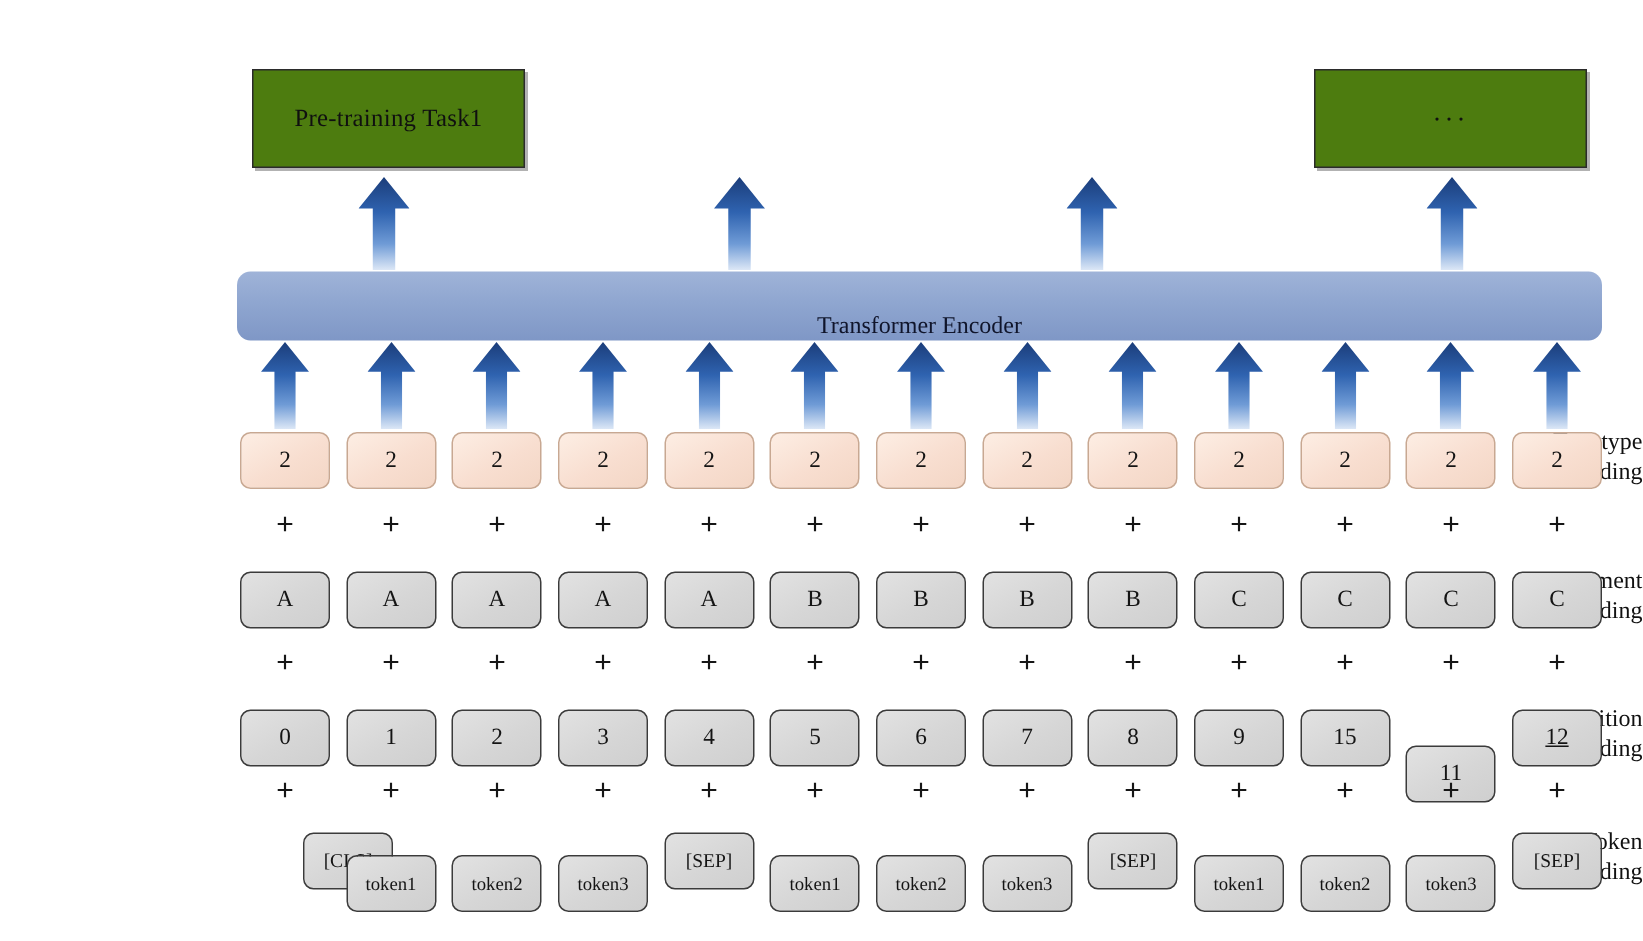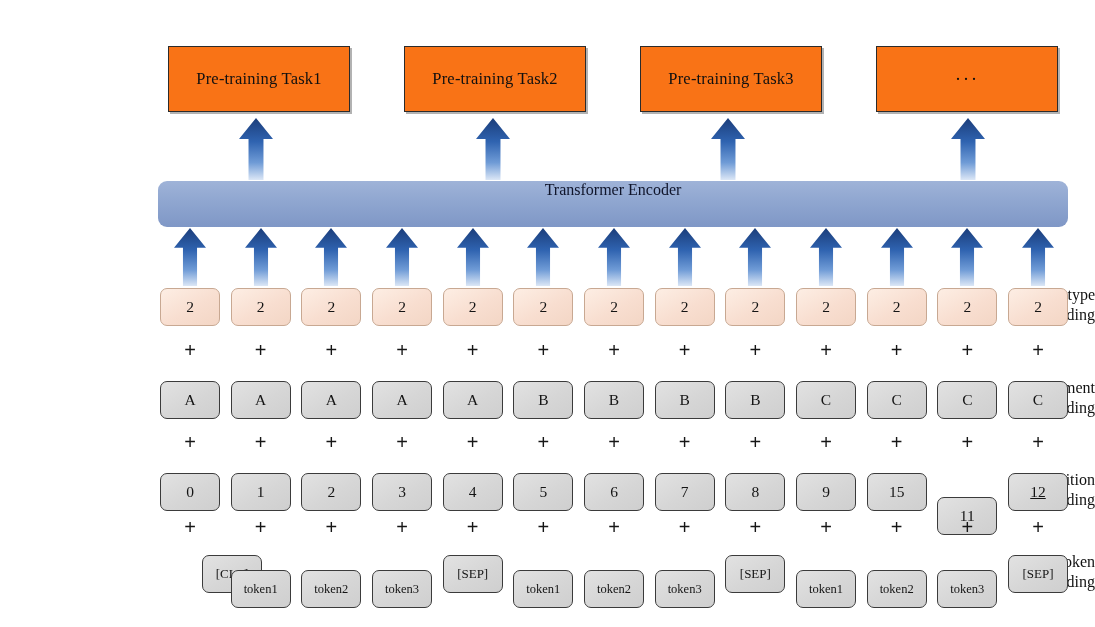--- a/index.html
+++ b/index.html
@@ -6,35 +6,35 @@
   body{
     width:1095px;height:627px;background:#ffffff;
     font-family:"Liberation Serif","DejaVu Serif",serif;
     color:#1a1a1a;overflow:hidden;position:relative;
   }
   #diagram{position:absolute;left:0;top:0;width:1095px;height:627px;}
 
   
   .task-box{
     position:absolute;height:64px;
-    background:#f97316;
+    background:#4d7c0f;
     border:1px solid #2b2b2b;
     box-shadow:2px 2px 0 rgba(0,0,0,0.30);
     display:flex;align-items:center;justify-content:center;
     font-size:16.5px;letter-spacing:0.2px;color:#101010;
     text-align:center;
   }
   .task-box.ellipsis{font-size:18px;letter-spacing:2px;}
 
   
   .encoder{
     position:absolute;left:158px;top:181px;width:910px;height:46px;
     border-radius:9px;
     background:linear-gradient(180deg,#9fb3d8 0%,#8fa6d0 45%,#7f97c6 100%);
-    display:flex;align-items:flex-start;justify-content:center;
+    display:flex;align-items:flex-end;justify-content:center;
     font-size:16px;color:#10152b;
   }
 
   
   .arrow{position:absolute;}
   .arrow svg{display:block;}
 
   
   .row-label{
     position:absolute;right:0;width:145px;
@@ -66,26 +66,20 @@
     font-size:20px;line-height:1;color:#161616;
     font-family:"Liberation Sans","DejaVu Sans",sans-serif;
   }
 </style>
 </head>
 <body>
 
 <div id="diagram">
     <div class="task-box" style="left: 168px; top: 46px; width: 180px;">
       <span>Pre-training Task1</span>
-    </div>
-    <div class="task-box" style="left: 404px; top: 46px; width: 180px;">
-      <span>Pre-training Task2</span>
-    </div>
-    <div class="task-box" style="left: 640px; top: 46px; width: 180px;">
-      <span>Pre-training Task3</span>
     </div>
     <div class="task-box ellipsis" style="left: 876px; top: 46px; width: 180px;">
       <span>···</span>
     </div>
     <div class="arrow" style="left: 239px; top: 118px; width: 34px; height: 62px;">
       <svg width="34" height="62" viewBox="0 0 34 62">
         <defs>
           <linearGradient id="ag0" x1="0" y1="0" x2="0" y2="1">
             <stop offset="0%" stop-color="#1b3d7a"></stop>
             <stop offset="38%" stop-color="#2f63b0"></stop>

